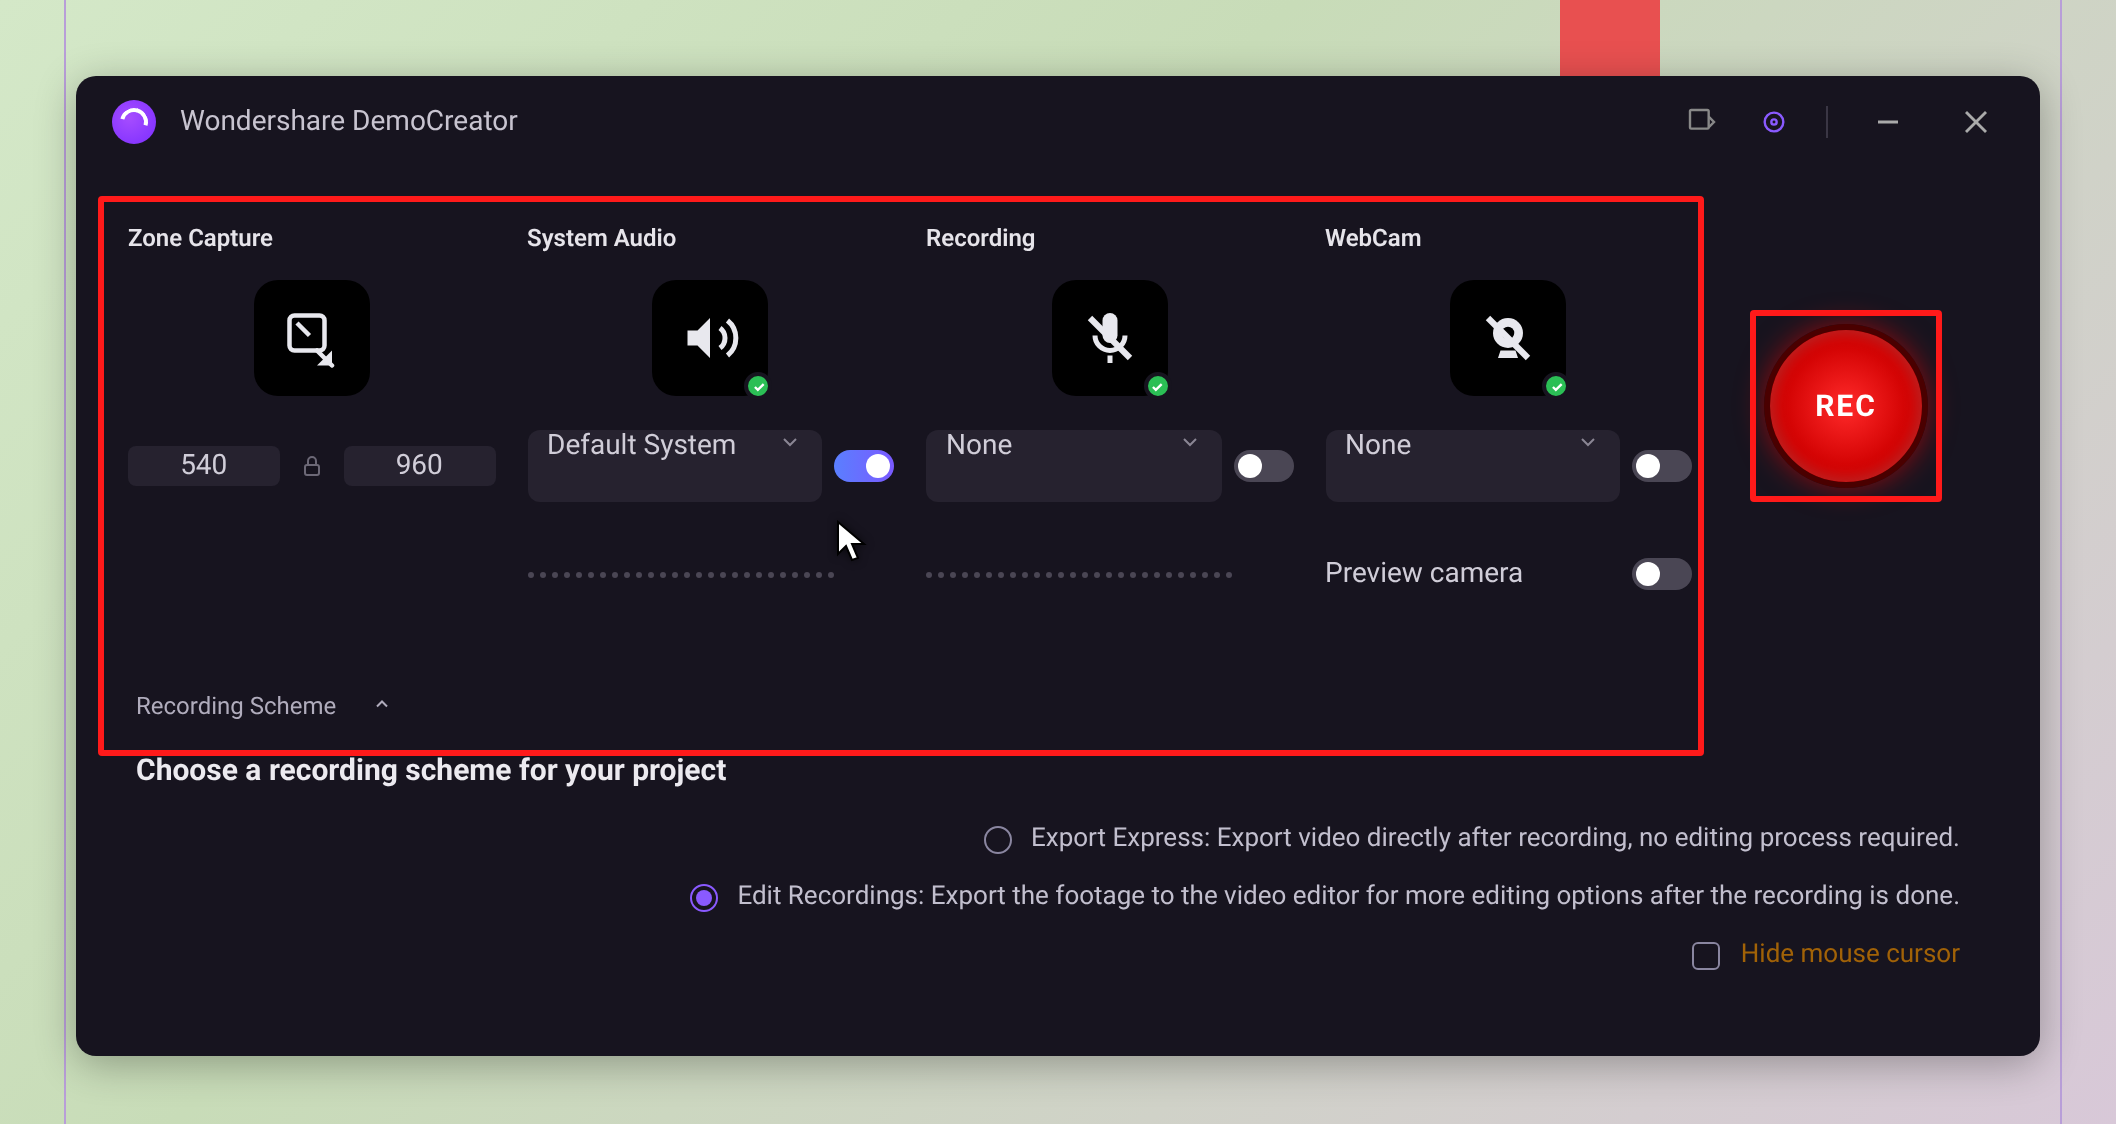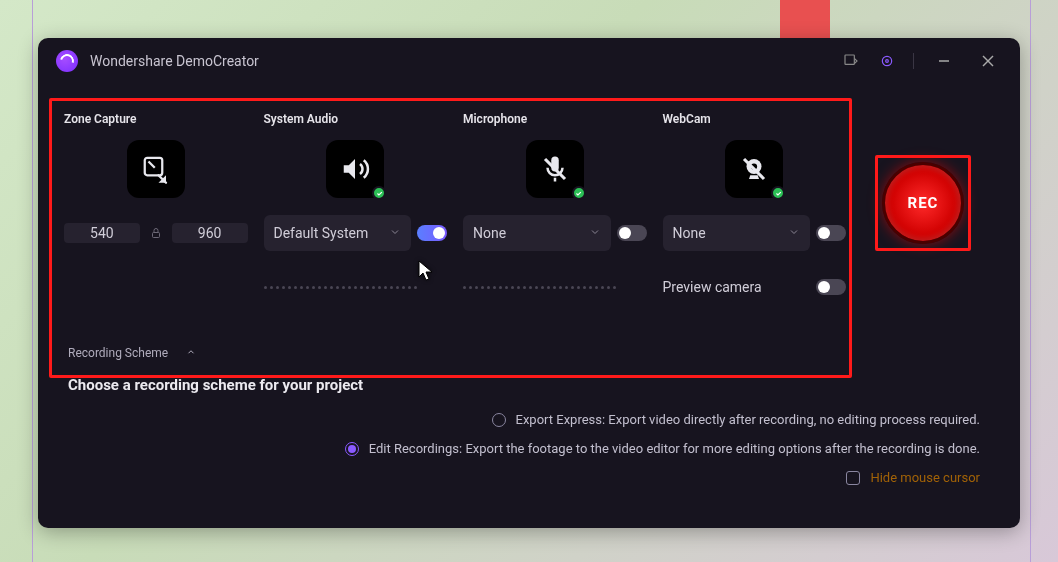--- a/index.html
+++ b/index.html
@@ -98,21 +98,21 @@
   .row2 { display:flex; gap:6px; align-items:center; height: 38px; margin-top: 16px; }
 
   .input-box {
     background:#26222f; border-radius:4px; height:20px;
     display:flex; align-items:center; justify-content:center;
     flex:1; color:#d0cdd8; font-size:14px;
   }
   .lock { width:20px; display:flex; align-items:center; justify-content:center; color:#6c6876; }
   .select-box {
     background:#26222f; border-radius:6px; height:36px;
-    display:flex; align-items:center;
+    display:flex; 
     padding: 0 10px;
     color:#d0cdd8; font-size:14px;
     flex:1;
     justify-content: space-between;
     cursor:pointer;
     overflow:hidden;
   }
   .select-label { white-space:nowrap; overflow:hidden; text-overflow:ellipsis; }
   .chev { color:#8a8694; flex-shrink:0; margin-left:6px; }
 
@@ -285,21 +285,21 @@
             <span></span>
             <span></span>
             <span></span>
             <span></span>
             <span></span>
         </div>
       </div>
     </div>
 
     <div class="panel">
-      <div class="panel-title">Microphone</div>
+      <div class="panel-title">Recording</div>
       <div class="panel-iconwrap">
         <div class="panel-iconbox">
           <svg width="30" height="30" viewBox="0 0 24 24" fill="#e8e8ee">
               <path d="M12 2a3 3 0 013 3v6a3 3 0 01-6 0V5a3 3 0 013-3z"></path>
               <path d="M6 11a6 6 0 0012 0M12 19v3" stroke="#e8e8ee" stroke-width="2" fill="none"></path>
               <line x1="4" y1="4" x2="20" y2="20" stroke="#e8e8ee" stroke-width="2.5"></line>
             </svg>
           <div class="status-dot">
               <svg width="7" height="7" viewBox="0 0 24 24" fill="none" stroke-width="4">
                 <path d="M5 12l5 5L20 7"></path>

